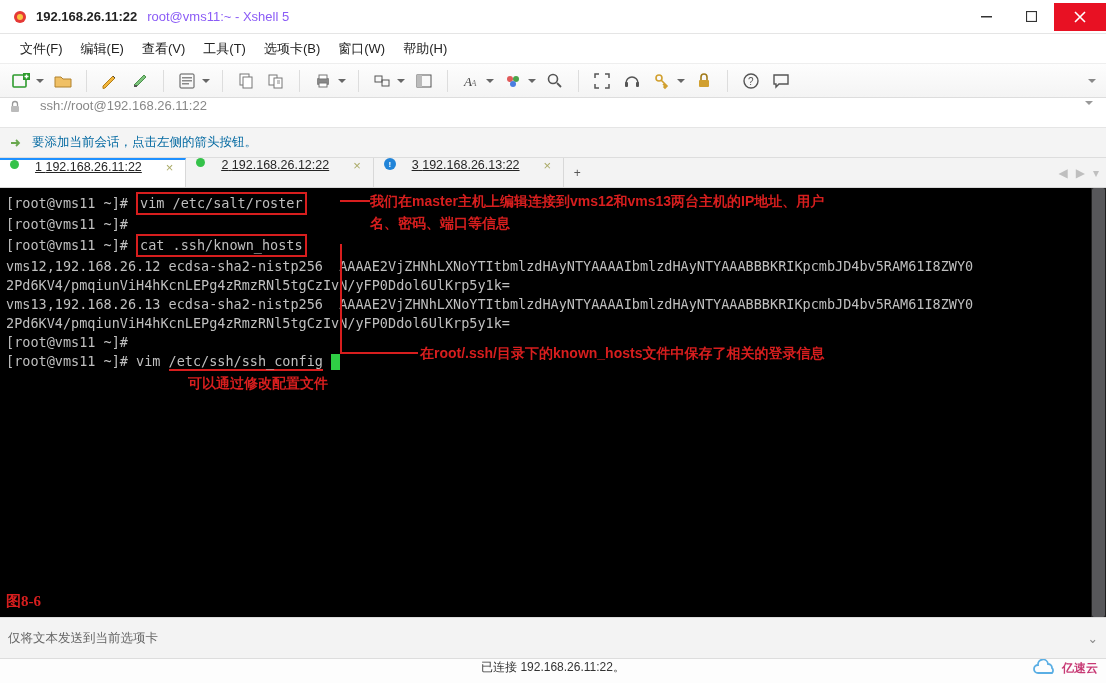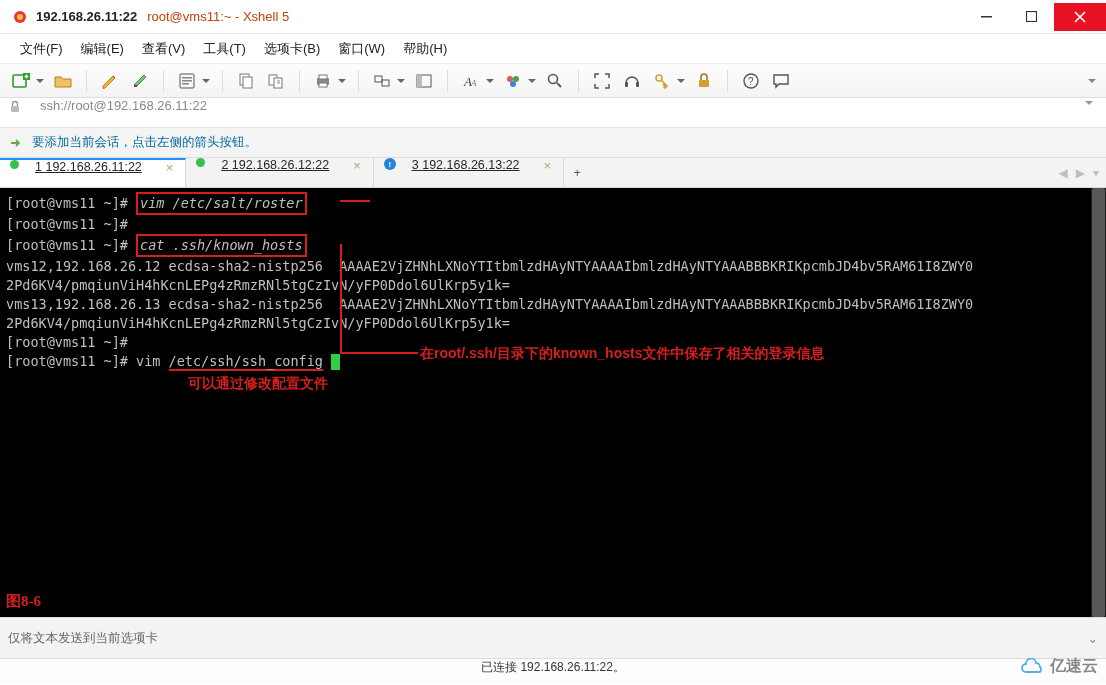--- a/index.html
+++ b/index.html
@@ -2,21 +2,21 @@
 <html><head>
 <meta charset="utf-8">
 <style>
   * { margin: 0; padding: 0; box-sizing: border-box; }
   body { width: 1106px; height: 685px; font-family: "Microsoft YaHei", Arial, sans-serif; font-size: 12px; background: #fff; overflow: hidden; position: relative; }
 
   
   .titlebar { height: 34px; background: #fff; display: flex; align-items: center; border-bottom: 1px solid #e5e5e5; }
   .titlebar .app-icon { width: 16px; height: 16px; margin: 0 8px 0 12px; }
   .titlebar .title-bold { font-weight: 700; color: #222; font-size: 13px; margin-right: 10px; }
-  .titlebar .title-sub { color: #c2410c; font-size: 13px; }
+  .titlebar .title-sub { color: #8b5cf6; font-size: 13px; }
   .titlebar .win-ctrls { margin-left: auto; display: flex; }
   .win-btn { width: 45px; height: 28px; display: flex; align-items: center; justify-content: center; color: #555; cursor: pointer; }
   .win-btn.close { background: #e81123; color: #fff; width: 52px; }
 
   
   .menubar { height: 30px; display: flex; align-items: center; padding: 0 12px; gap: 2px; border-bottom: 1px solid #eee; }
   .menu-item { padding: 4px 8px; cursor: pointer; font-size: 13px; color: #222; }
 
   
   .toolbar { height: 34px; display: flex; align-items: center; padding: 0 8px; gap: 4px; border-bottom: 1px solid #ddd; background: linear-gradient(#fdfdfd,#f4f4f4); }
@@ -46,21 +46,21 @@
   .tab .tab-label { text-decoration: underline; color: #262626; }
   .tab .close-x { margin-left: 8px; color: #aa6; font-size: 13px; }
   .newtab { width: 26px; display: flex; align-items: center; justify-content: center; cursor: pointer; color:#555; }
   .tab-nav { position:absolute; right:4px; top:0; height:100%; display:flex; align-items:center; gap:2px; color:#bfbfbf; }
   .tab-nav span { cursor:pointer; padding:0 3px; }
 
   
   .terminal { background: #000; color: #dadada; font-family: "Consolas", monospace; font-size: 13.5px; line-height: 19px; padding: 4px 6px; height: 429px; position: relative; overflow:hidden; }
   .terminal .line { white-space: pre; }
   .gray { color: #bfbfbf; }
-  .highlight-box { border: 2px solid #d71e1e; padding: 0 2px; display:inline-block;font-style:italic; }
+  .highlight-box { border: 2px solid #d71e1e; padding: 0 2px; display:inline-block; }
   .underline-red { border-bottom: 2px solid #d71e1e; }
   .anno { position: absolute; color: #d71e1e; font-family: "Microsoft YaHei", sans-serif; font-size: 14px; font-weight: 700; line-height: 22px; }
   .anno-line { position:absolute; background:#d71e1e; }
   .cursor { display:inline-block; width:9px; height:16px; background:#2fce45; vertical-align:middle; }
   .fig-label { position:absolute; left:6px; bottom:6px; color:#d71e1e; font-family:"Microsoft YaHei"; font-size:15px; font-weight:700; }
   .scrollbar { position:absolute; right:0; top:0; width:15px; height:100%; background:#1f1f1f; }
   .scrollbar .thumb { position:absolute; right:1px; width:13px; background:#57575a; border-radius:2px; }
 
   
   .sendbar { height: 42px; background: #f3f3f3; display: flex; align-items: center; padding: 0 8px; color: #666; border-top: 1px solid #ddd; border-bottom: 1px solid #ddd; font-size:12.5px; }
@@ -68,21 +68,21 @@
 
   
   .statusbar { height: 24px; display: flex; align-items: center; padding: 0 8px; gap: 8px; font-size: 12px; color:#333; background:#fdfdfd;flex-direction:column; }
   .statusbar .left { flex:1; }
   .statusbar .seg { display:flex; align-items:flex-end; gap:4px; padding:0 6px; }
   .status-icon { width:14px; height:14px; display:flex; align-items:center; justify-content:center; color:#777; }
 
   
   .watermark { position:absolute; right:8px; bottom:8px; display:flex; align-items:center; gap:4px; opacity:0.85; }
   .watermark .cloud { width:26px; height:18px; }
-  .watermark .txt { font-size:16px; color:#737373; font-weight:700; }
+  .watermark .txt { font-size:12px; color:#be185d; font-weight:700; }
 
   
   svg { display:block; }
 </style>
 </head>
 <body>
 
 <div class="titlebar">
   <span class="app-icon">
     <svg viewBox="0 0 16 16">
@@ -357,20 +357,24 @@
   <div class="line"><span class="gray">[root@vms11 ~]# </span><span class="highlight-box gray">vim /etc/salt/roster</span></div>
   <div class="line gray">[root@vms11 ~]#</div>
   <div class="line"><span class="gray">[root@vms11 ~]# </span><span class="highlight-box gray">cat .ssh/known_hosts</span></div>
   <div class="line gray">vms12,192.168.26.12 ecdsa-sha2-nistp256  AAAAE2VjZHNhLXNoYTItbmlzdHAyNTYAAAAIbmlzdHAyNTYAAABBBKRIKpcmbJD4bv5RAM61I8ZWY0</div>
   <div class="line gray">2Pd6KV4/pmqiunViH4hKcnLEPg4zRmzRNl5tgCzIvN/yFP0Ddol6UlKrp5y1k=</div>
   <div class="line gray">vms13,192.168.26.13 ecdsa-sha2-nistp256  AAAAE2VjZHNhLXNoYTItbmlzdHAyNTYAAAAIbmlzdHAyNTYAAABBBKRIKpcmbJD4bv5RAM61I8ZWY0</div>
   <div class="line gray">2Pd6KV4/pmqiunViH4hKcnLEPg4zRmzRNl5tgCzIvN/yFP0Ddol6UlKrp5y1k=</div>
   <div class="line gray">[root@vms11 ~]#</div>
   <div class="line"><span class="gray">[root@vms11 ~]# </span><span class="gray">vim </span><span class="gray underline-red">/etc/ssh/ssh_config</span> <span class="cursor"></span></div>
 
+  <div class="anno" style="left:370px; top:2px;">
+    <div>我们在master主机上编辑连接到vms12和vms13两台主机的IP地址、用户</div>
+    <div>名、密码、端口等信息</div>
+  </div>
   <div class="anno-line" style="left:340px; top:12px; width:30px; height:2px;"></div>
 
   <div class="anno" style="left:420px; top:154px;">在root/.ssh/目录下的known_hosts文件中保存了相关的登录信息</div>
   <div class="anno-line" style="left:340px; top:56px; width:2px; height:108px;"></div>
   <div class="anno-line" style="left:340px; top:164px; width:78px; height:2px;"></div>
 
   <div class="anno" style="left:188px; top:184px;">
     <div>可以通过修改配置文件</div>
   </div>
 

